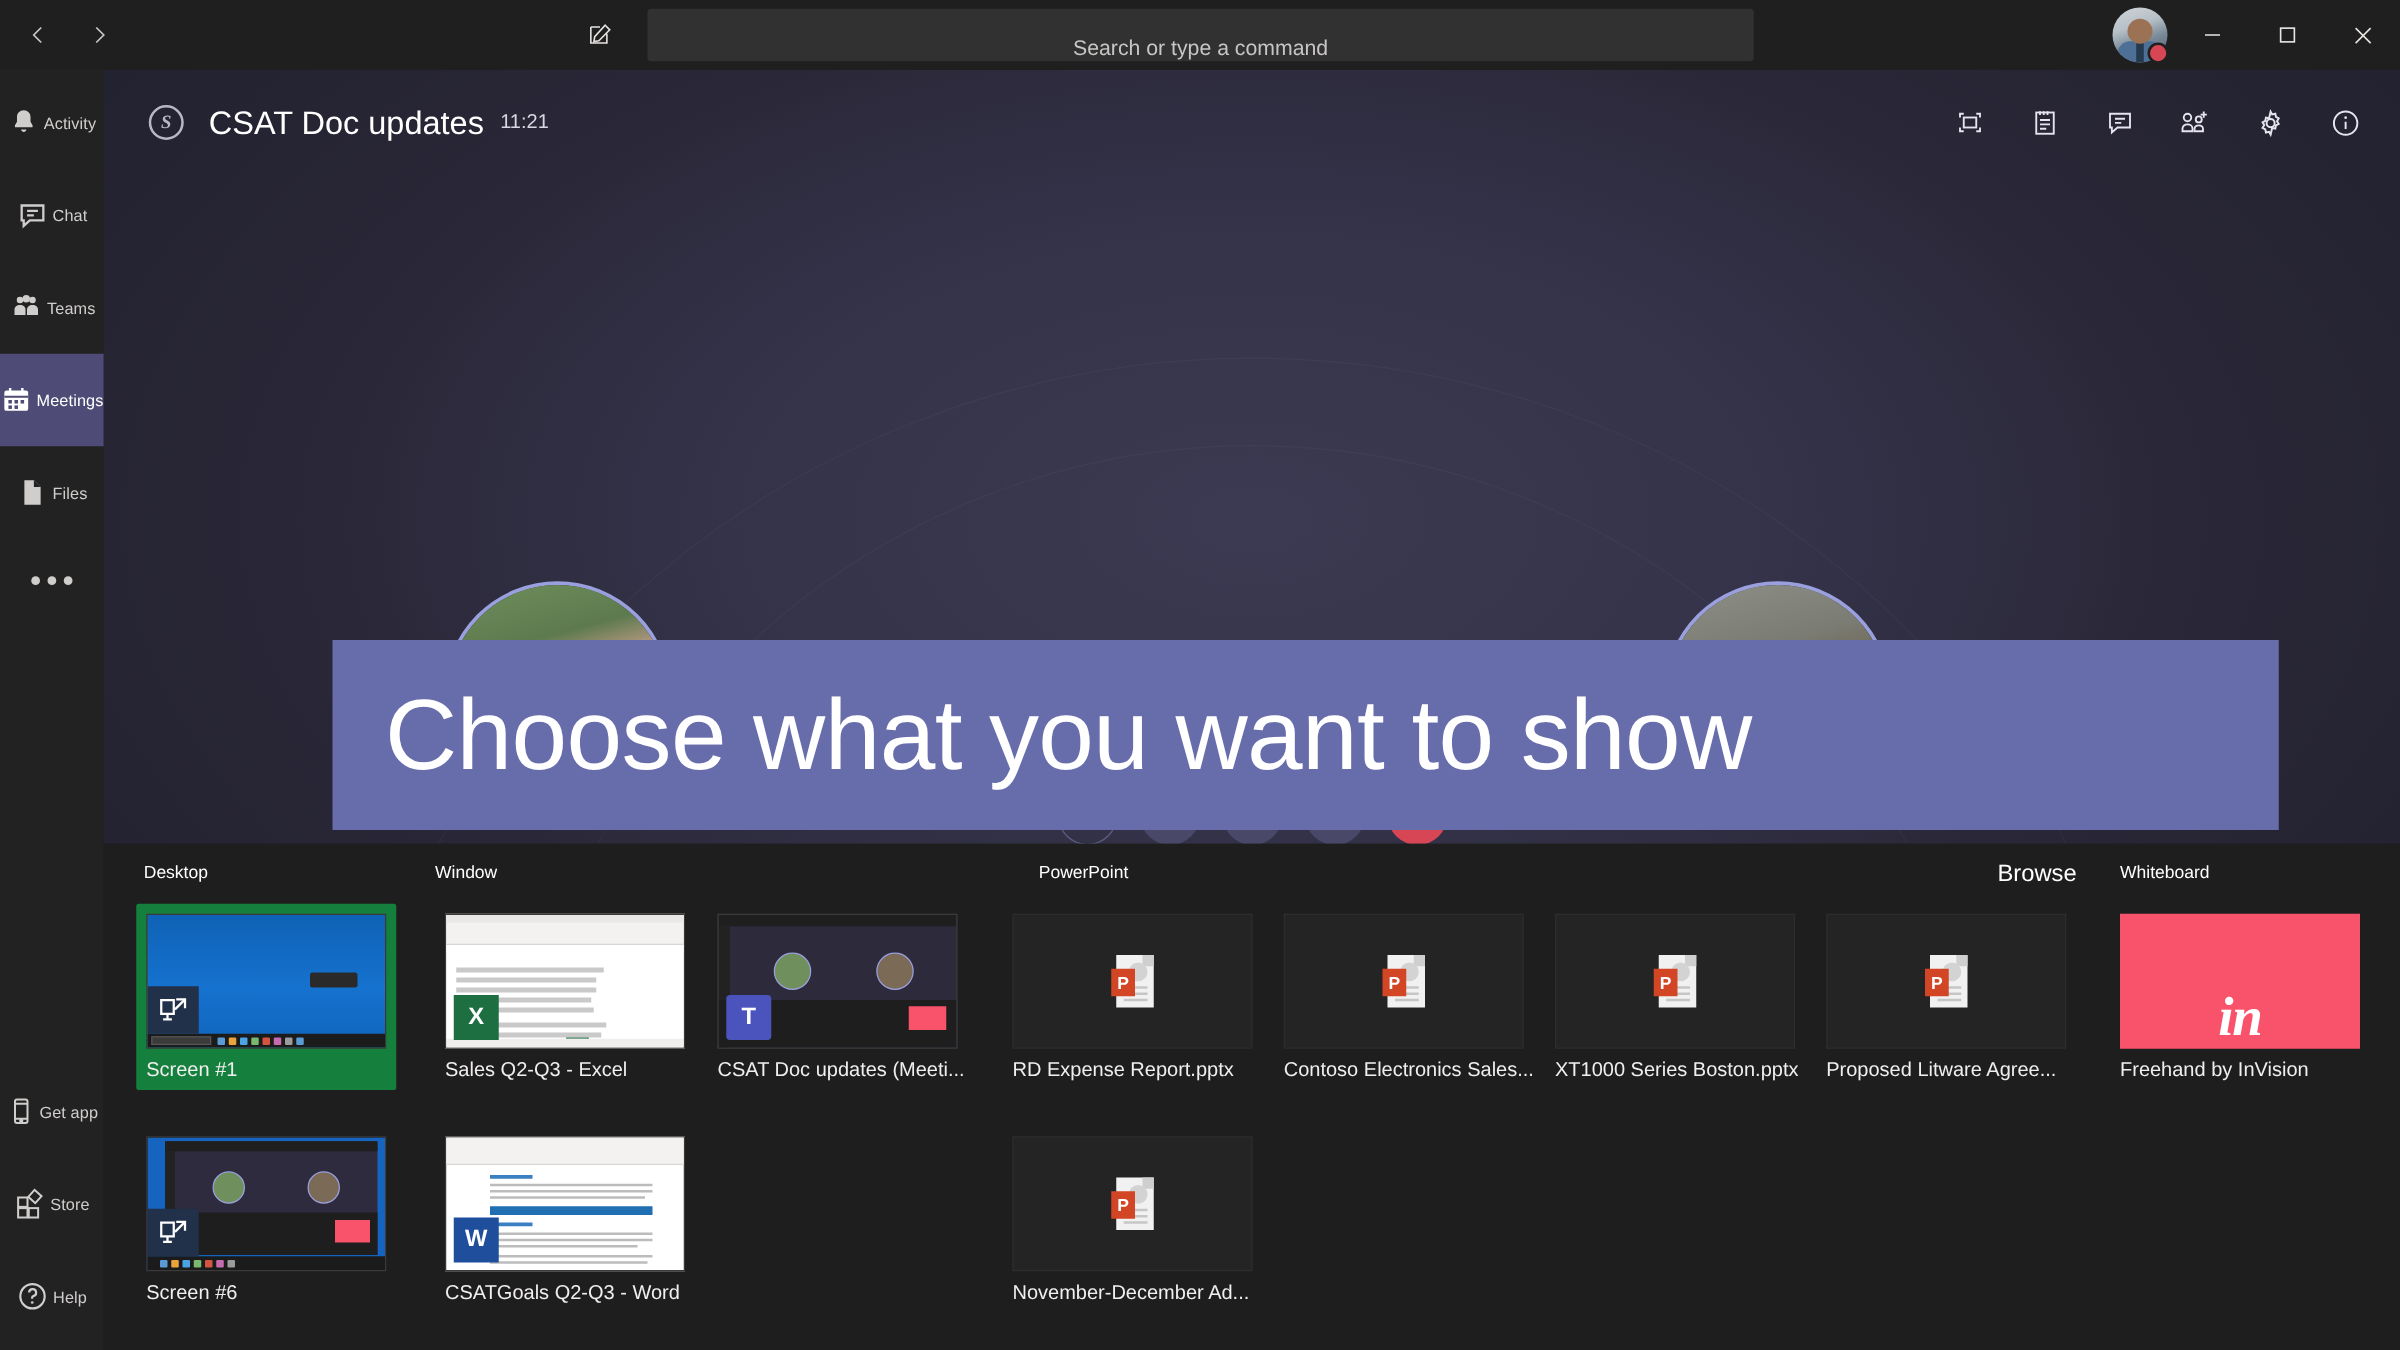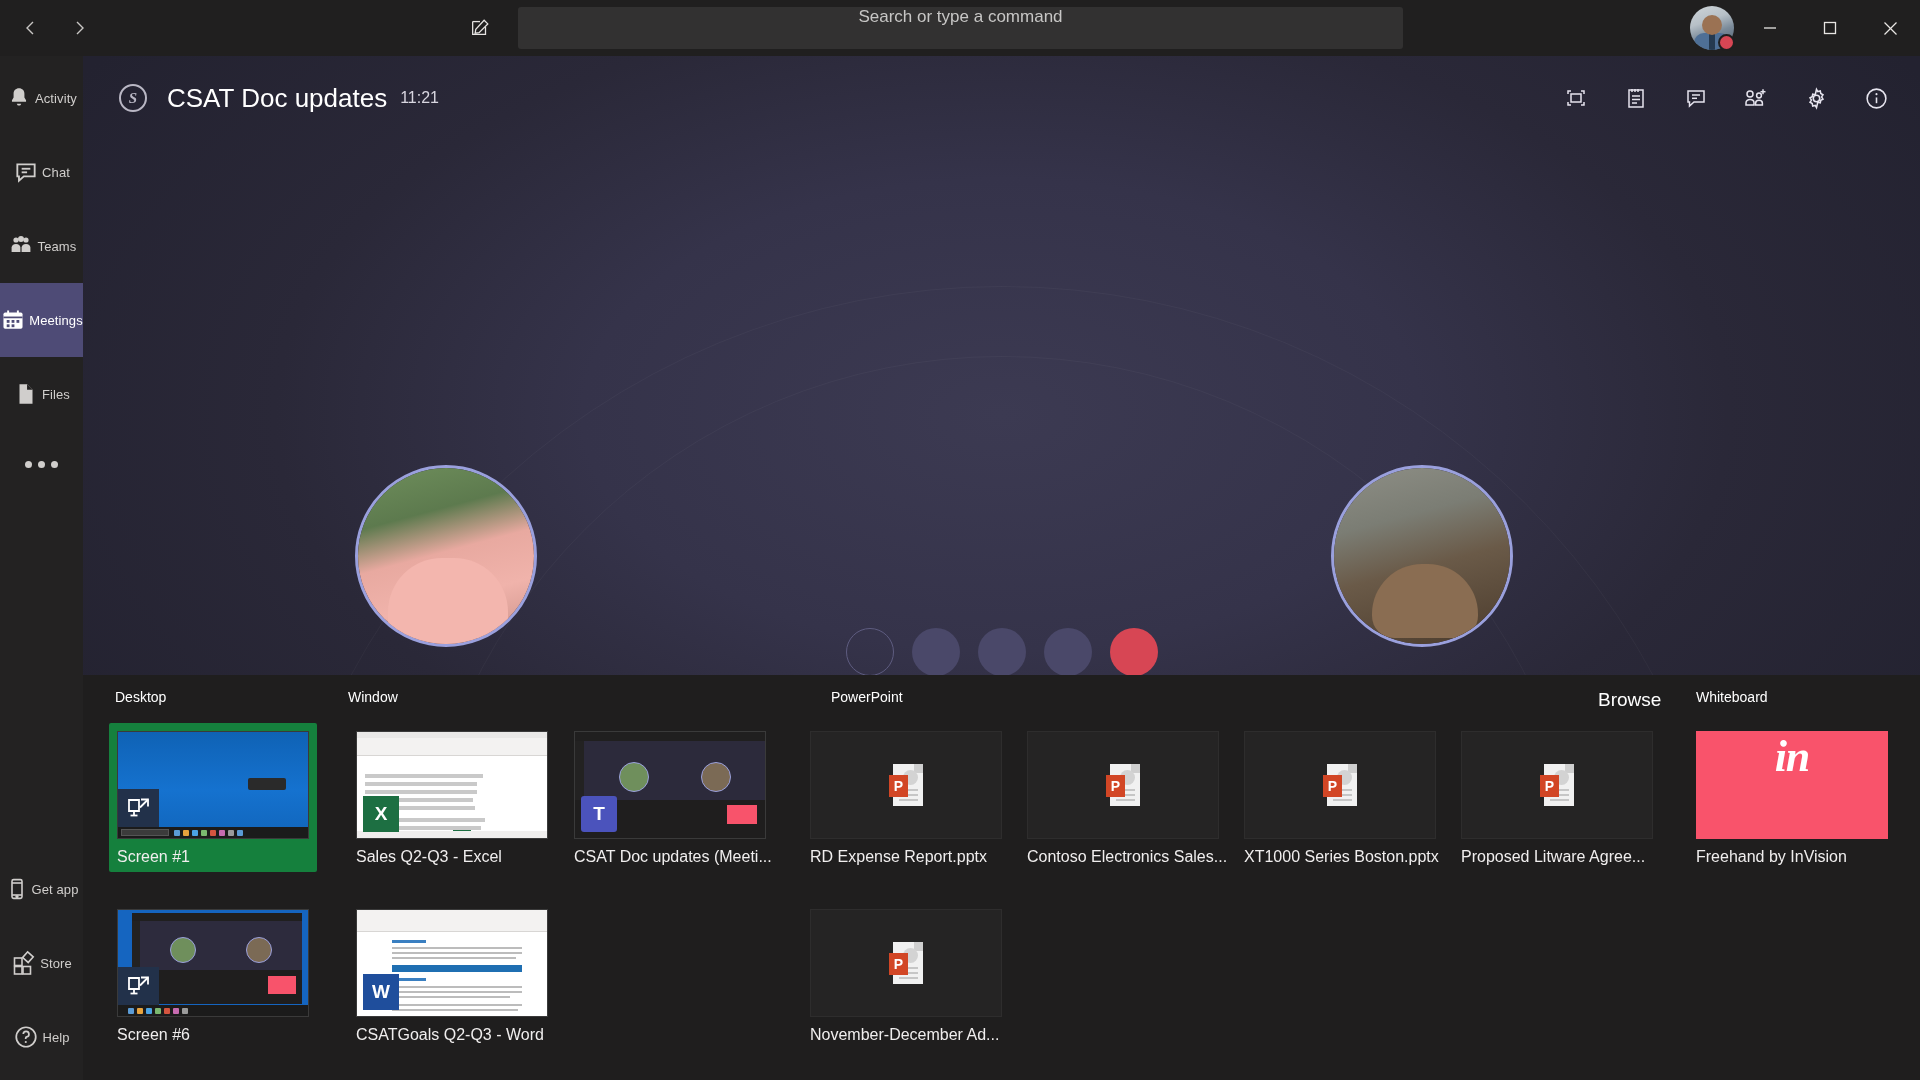--- a/index.html
+++ b/index.html
@@ -20,21 +20,21 @@
   .nav-arrows { display: flex; align-items: center; gap: 14px; margin-left: 14px; width: 92px; }
   .nav-arrow {
     width: 34px; height: 34px; display: flex; align-items: center; justify-content: center;
     color: #c8c6c4; cursor: pointer; border-radius: 3px;
   }
   .compose-wrap { position: absolute; left: 460px; top: 10px; width: 40px; height: 36px;
     display:flex; align-items:center; justify-content:center; cursor:pointer; }
   .searchbar {
     position: absolute; left: 518px; top: 7px; width: 885px; height: 42px;
     background: #323131; border-radius: 3px;
-    display: flex; align-items: flex-start; justify-content: center;
+    display: flex; align-items: flex-end; justify-content: center;
     color: #c7c6c5; font-size: 17px; cursor: text;
   }
   .avatar-wrap { position: absolute; left: 1690px; top: 6px; width: 44px; height: 44px; cursor: pointer; }
   .avatar {
     width: 44px; height: 44px; border-radius: 50%;
     background: linear-gradient(160deg,#cfd5d9 0%,#b7c0c7 35%,#7a8a99 60%,#4a5a6a 100%);
     overflow: hidden; position: relative;
   }
   .avatar .face {
     position:absolute; left:12px; top:9px; width:20px; height:20px; border-radius:50%;
@@ -204,21 +204,21 @@
   .ppt-doc .page { position:absolute; right:0; top:0; width:30px; height:42px; background:#f1f1f1; }
   .ppt-doc .fold { position:absolute; right:0; top:0; width:9px; height:9px; background:#cfcfcf; }
   .ppt-doc .pie { position:absolute; right:5px; top:6px; width:15px; height:15px; border-radius:50%; background:#d3d3d3; }
   .ppt-doc .ln { position:absolute; right:5px; height:2px; width:19px; background:#c6c6c6; }
   .ppt-doc .tag { position:absolute; left:0; top:11px; width:19px; height:22px; background:#d24625;
       color:#fff; font-size:14px; font-weight:bold; display:flex; align-items:center; justify-content:center; }
 
   
   .wb-shot {
     width: 192px; height: 108px; background: #f9536b;
-    display:flex; align-items:flex-start; justify-content:center;
+    display:flex; align-items:flex-end; justify-content:center;
   }
   .wb-logo { font-family:"Liberation Serif", serif; font-style: italic; font-weight: bold;
     font-size: 44px; color:#ffffff; letter-spacing: -1px; }
 </style>
 </head>
 <body>
 
 <div id="app">
 
   <div class="titlebar">
@@ -444,20 +444,23 @@
 
       <div class="callbar">
         <div class="callbtn plain"></div>
         <div class="callbtn"></div>
         <div class="callbtn"></div>
         <div class="callbtn"></div>
         <div class="callbtn hangup"></div>
       </div>
     </div>
 
+    <div class="banner">
+      <div class="banner-text">Choose what you want to show</div>
+    </div>
   </div>
 
   <div class="picker">
 
     <div class="sec-title" style="left:32px; top:14px;">Desktop</div>
     <div class="sec-title" style="left:265px; top:14px;">Window</div>
     <div class="sec-title" style="left:748px; top:14px;">PowerPoint</div>
     <div class="browse-link" style="left:1515px; top:14px;">Browse</div>
     <div class="sec-title" style="left:1613px; top:14px;">Whiteboard</div>
 

